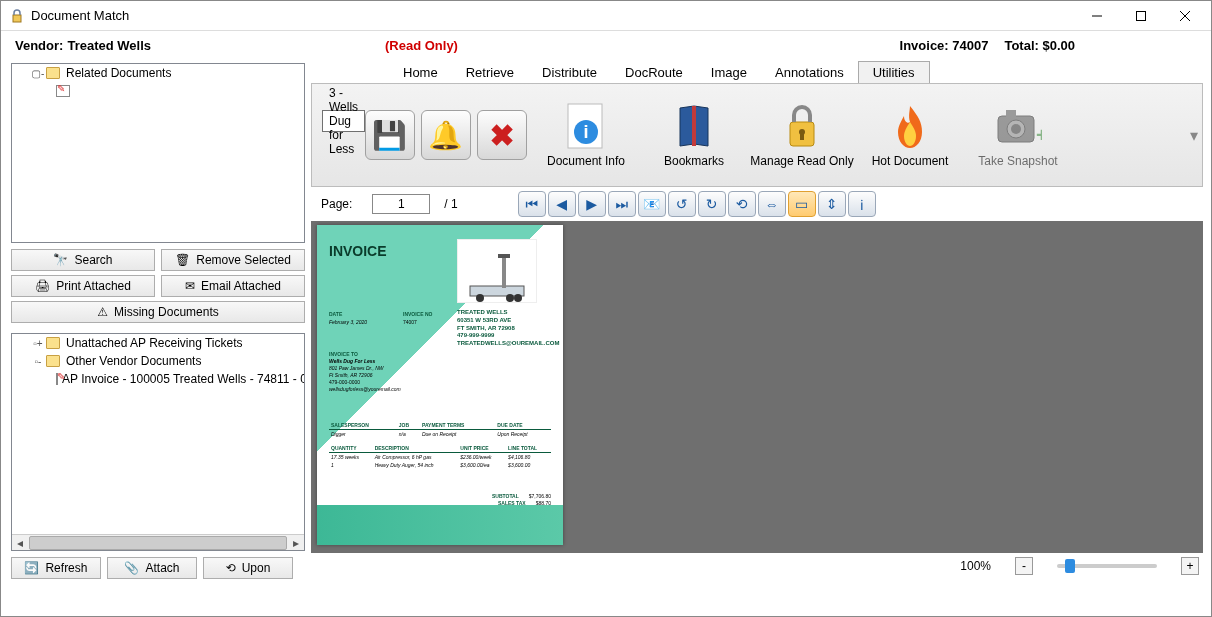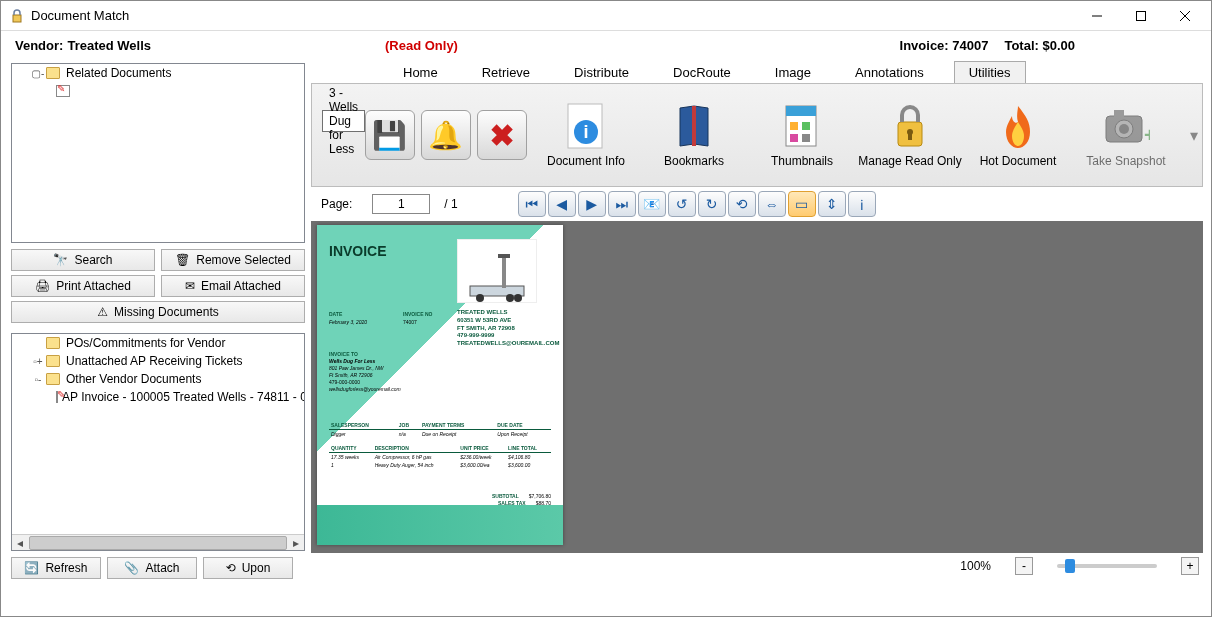--- a/index.html
+++ b/index.html
@@ -47,21 +47,21 @@
 
 .midbtns { margin-top: 6px; }
 .midbtns .row { display: flex; gap: 6px; margin-bottom: 4px; }
 .ctrlbtn { flex: 1; height: 22px; border: 1px solid #adadad; background: linear-gradient(#f8f8f8,#e8e8e8); display: flex; align-items: center; justify-content: center; font-size: 12px; cursor: pointer; overflow:hidden;}
 .ctrlbtn .ico { margin-right: 6px; font-size: 12px; }
 .ctrlbtn.full { width: 100%; }
 .bottombtns { margin-top: auto; padding-top: 6px; display: flex; gap: 6px; }
 .bottombtns .ctrlbtn { width: 90px; flex: none; }
 
 
-.tabs { height: 24px; display: flex; align-items: flex-end; padding-left: 78px; font-size: 13px; gap: 16px; }
+.tabs { height: 24px; display: flex; align-items: flex-end; padding-left: 78px; font-size: 13px; }
 .tabs .tab { padding: 3px 14px; cursor: pointer; }
 .tabs .tab.active { border: 1px solid #aaa; border-bottom: 1px solid #f1f1f1; background: #f1f1f1; position: relative; top: 1px; }
 
 
 .ribbon { height: 104px; background: linear-gradient(#f3f3f3,#e6e6e6); border: 1px solid #bcbcbc; margin: 0 8px 0 0; display: flex; align-items: center; padding: 0 10px; position: relative; }
 .ribgroup1 { width: 200px; display:flex; flex-direction:row; margin-right:10px; }
 .dropdown { height: 22px; border: 1px solid #707070; background: #fff; display: flex; align-items: center; padding: 0 6px; font-size: 12px; }
 .smallrow { display: flex; gap: 6px; }
 .smallbtn { width: 50px; height: 50px; border: 1px solid #a0a0a0; border-radius: 6px; background: linear-gradient(#fdfdfd,#d8d8d8); display: flex; align-items: center; justify-content: center; cursor:pointer; }
 .bigbtn { display: flex; flex-direction: column; align-items: center; width: 108px; cursor:pointer; }
@@ -184,25 +184,20 @@
       <div class="row">
         <div class="ctrlbtn full">
             <span class="ico">⚠</span>
             <span>Missing Documents</span>
           </div>
       </div>
     </div>
 
     <div class="treebox bottom">
       <div class="treenode indent1">
-        <span class="pm">&nbsp;</span>
-        <span class="folder"></span>
-        <span class="label">POs/Commitments for Vendor</span>
-      </div>
-      <div class="treenode indent1">
         <span class="pm">▫+</span>
         <span class="folder"></span>
         <span class="label">Unattached AP Receiving Tickets</span>
       </div>
       <div class="treenode indent1">
         <span class="pm">▫-</span>
         <span class="folder"></span>
         <span class="label">Other Vendor Documents</span>
       </div>
       <div class="treenode indent2">
@@ -273,33 +268,20 @@
         <div class="lbl">Document Info</div>
       </div>
       <div class="bigbtn">
         <div class="icon">
             <svg width="44" height="48">
               <path d="M8 6 L22 4 L36 6 L36 44 L22 42 L8 44 Z" fill="#2b5a9c" stroke="#17345a"></path>
               <rect x="20" y="4" width="4" height="40" fill="#c23a3a"></rect>
             </svg>
           </div>
         <div class="lbl">Bookmarks</div>
-      </div>
-      <div class="bigbtn">
-        <div class="icon">
-            <svg width="44" height="48">
-              <rect x="6" y="4" width="30" height="40" fill="#fff" stroke="#888"></rect>
-              <rect x="6" y="4" width="30" height="10" fill="#3aa0d8"></rect>
-              <rect x="10" y="20" width="8" height="8" fill="#ffb030"></rect>
-              <rect x="22" y="20" width="8" height="8" fill="#5ac060"></rect>
-              <rect x="10" y="32" width="8" height="8" fill="#d84aa0"></rect>
-              <rect x="22" y="32" width="8" height="8" fill="#888"></rect>
-            </svg>
-          </div>
-        <div class="lbl">Thumbnails</div>
       </div>
       <div class="bigbtn">
         <div class="icon">
             <svg width="44" height="48">
               <rect x="10" y="20" width="24" height="24" rx="3" fill="#f0c040" stroke="#b88a10"></rect>
               <path d="M14 20 V13 a8 8 0 0 1 16 0 V20" fill="none" stroke="#888" stroke-width="4"></path>
               <circle cx="22" cy="30" r="3" fill="#7a5a10"></circle>
               <rect x="20" y="30" width="4" height="8" fill="#7a5a10"></rect>
             </svg>
           </div>

